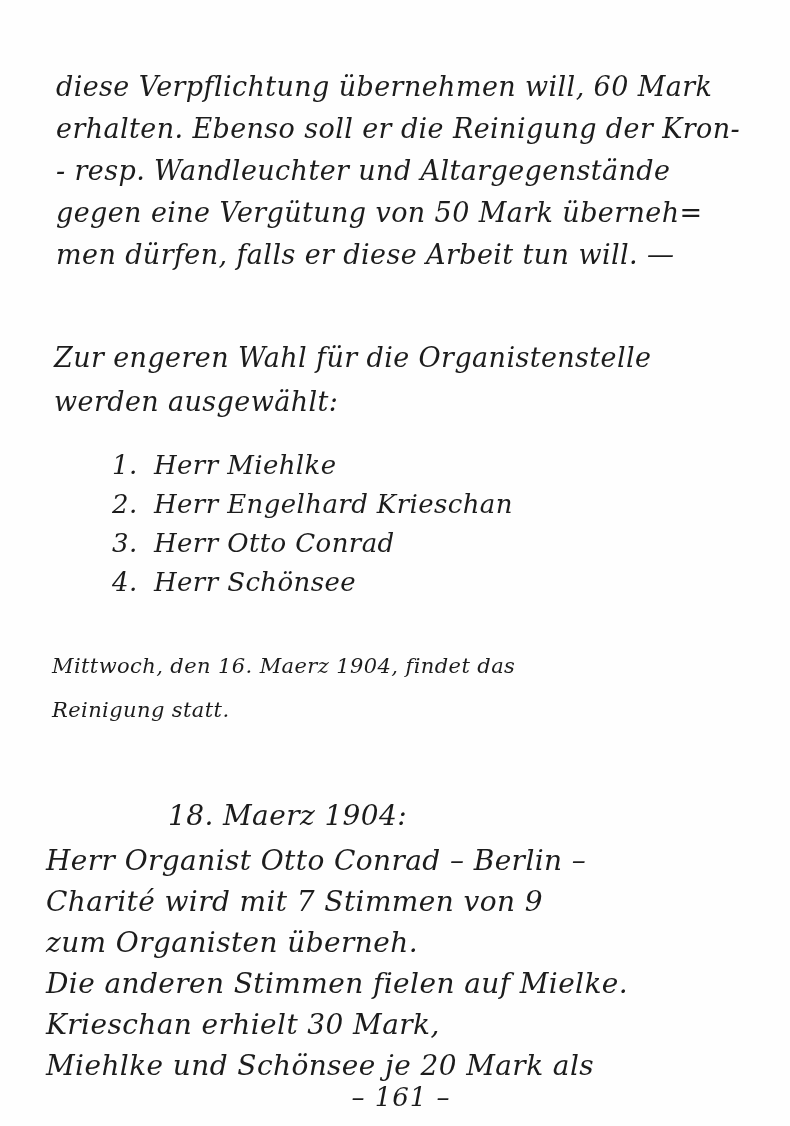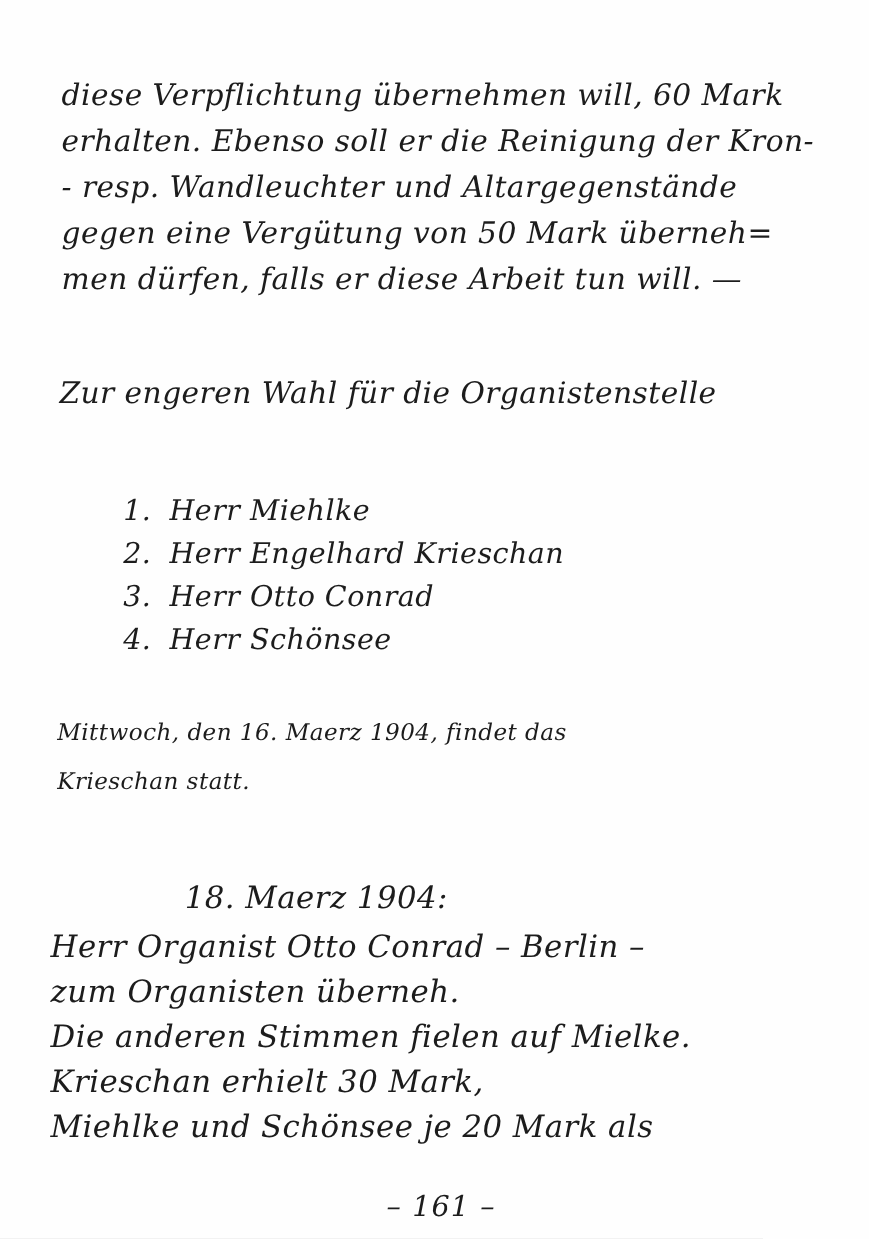--- a/index.html
+++ b/index.html
@@ -81,20 +81,21 @@
   <div class="hw block-main">
     <div class="line">diese Verpflichtung übernehmen will, 60 Mark</div>
     <div class="line">erhalten. Ebenso soll er die Reinigung der Kron-</div>
     <div class="line">- resp. Wandleuchter und Altargegenstände</div>
     <div class="line">gegen eine Vergütung von 50 Mark überneh=</div>
     <div class="line">men dürfen, falls er diese Arbeit tun will. —</div>
   </div>
 
   <div class="hw block-intro">
     <div class="line">Zur engeren Wahl für die Organistenstelle</div>
+    <div class="line">werden ausgewählt:</div>
   </div>
 
   <div class="hw block-list">
     <div class="row">
       <span class="num">1.</span>
       <span>Herr Miehlke</span>
     </div>
     <div class="row">
       <span class="num">2.</span>
       <span>Herr Engelhard Krieschan</span>
@@ -104,27 +105,28 @@
       <span>Herr Otto Conrad</span>
     </div>
     <div class="row">
       <span class="num">4.</span>
       <span>Herr Schönsee</span>
     </div>
   </div>
 
   <div class="hw block-probe">
     <div class="line">Mittwoch, den 16. Maerz 1904, findet das</div>
-    <div class="line">Krieschan statt.</div>
+    <div class="line">Reinigung statt.</div>
   </div>
 
   <div class="hw block-heading">18. Maerz 1904:</div>
 
   <div class="hw block-result">
     <div class="line">Herr Organist Otto Conrad – Berlin –</div>
+    <div class="line">Charité wird mit 7 Stimmen von 9</div>
     <div class="line">zum Organisten überneh.</div>
     <div class="line">Die anderen Stimmen fielen auf Mielke.</div>
     <div class="line">Krieschan erhielt 30 Mark,</div>
     <div class="line">Miehlke und Schönsee je 20 Mark als</div>
   </div>
 
   <div class="page-number">– 161 –</div>
 
 </div>
 

